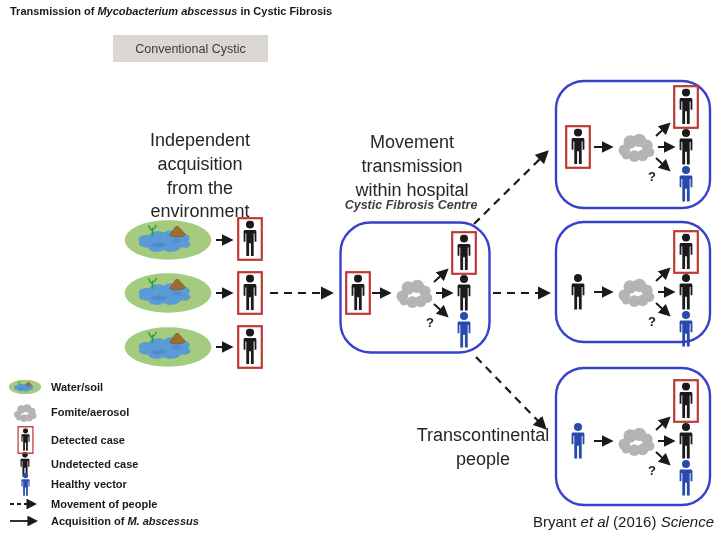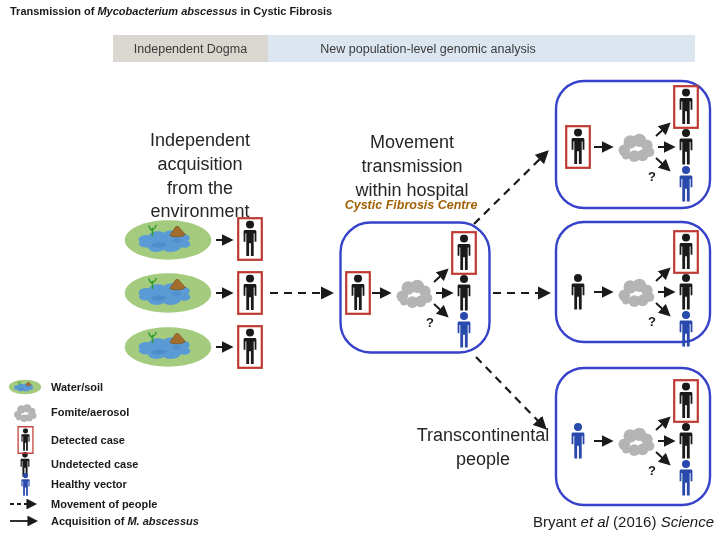--- a/index.html
+++ b/index.html
@@ -10,21 +10,21 @@
   .title span{white-space:pre;}
   .it{font-style:italic;}
   .hdr{top:35px;height:27px;display:flex;align-items:center;font-size:12.5px;color:#3a3a3a;}
   .hdr-conv{left:113px;width:155px;background:#DAD7D0;justify-content:center;}
   .hdr-gen{left:268px;width:427px;background:#DCE6F1;}
   .hdr-gen-inner{display:block;width:320px;text-align:center;}
   .seclabel{font-size:18px;line-height:1.32;text-align:center;white-space:pre-line;color:#262626;}
   .lbl-independent{left:120px;top:129px;width:160px;}
   .lbl-indirect{left:332px;top:131px;width:160px;}
   .lbl-cfcentre{left:330px;top:198px;width:162px;text-align:center;font-size:12.5px;
-                font-weight:bold;font-style:italic;color:#a16207;white-space:nowrap;}
+                font-weight:bold;font-style:italic;color:#404040;white-space:nowrap;}
   .lbl-trans{left:403px;top:424px;width:160px;}
   .legend-row{position:absolute;left:8px;height:24px;display:flex;align-items:center;text-align:center;}
   .legend-icon{width:34px;display:flex;align-items:center;justify-content:center;}
   .legend-label{font-size:11px;font-weight:bold;margin-left:9px;white-space:pre;}
   .citation{right:6px;top:513px;font-size:15px;}
   .citation span{white-space:pre;}
   svg{display:block;}
   .qmark{font-size:13px;font-weight:bold;fill:#1a1a1a;
          font-family:"Liberation Sans",sans-serif;}
   .sol{stroke:#1a1a1a;stroke-width:2;fill:none;}
@@ -34,24 +34,21 @@
 </head>
 <body>
 
 <div class="canvas">
 
   <div class="abs title">
     <span>Transmission of </span><span class="it">Mycobacterium abscessus</span><span> in Cystic Fibrosis</span>
   </div>
 
   <div class="abs hdr hdr-conv">
-    <span>Independent Dogma</span>
-  </div>
-  <div class="abs hdr hdr-gen">
-    <span class="hdr-gen-inner">New population-level genomic analysis</span>
+    <span>Conventional Cystic</span>
   </div>
 
   <svg class="abs" style="left:0;top:0" width="720" height="540" viewBox="0 0 720 540">
     <defs>
       <marker id="ah" viewBox="0 0 10 10" refX="7" refY="5" markerWidth="6" markerHeight="6" orient="auto-start-reverse">
         <path d="M0,0 L10,5 L0,10 z" fill="#1a1a1a"></path>
       </marker>
 
       <symbol id="sym-person" viewBox="0 0 20 36">
         <circle cx="10" cy="4.1" r="4" fill="currentColor"></circle>

